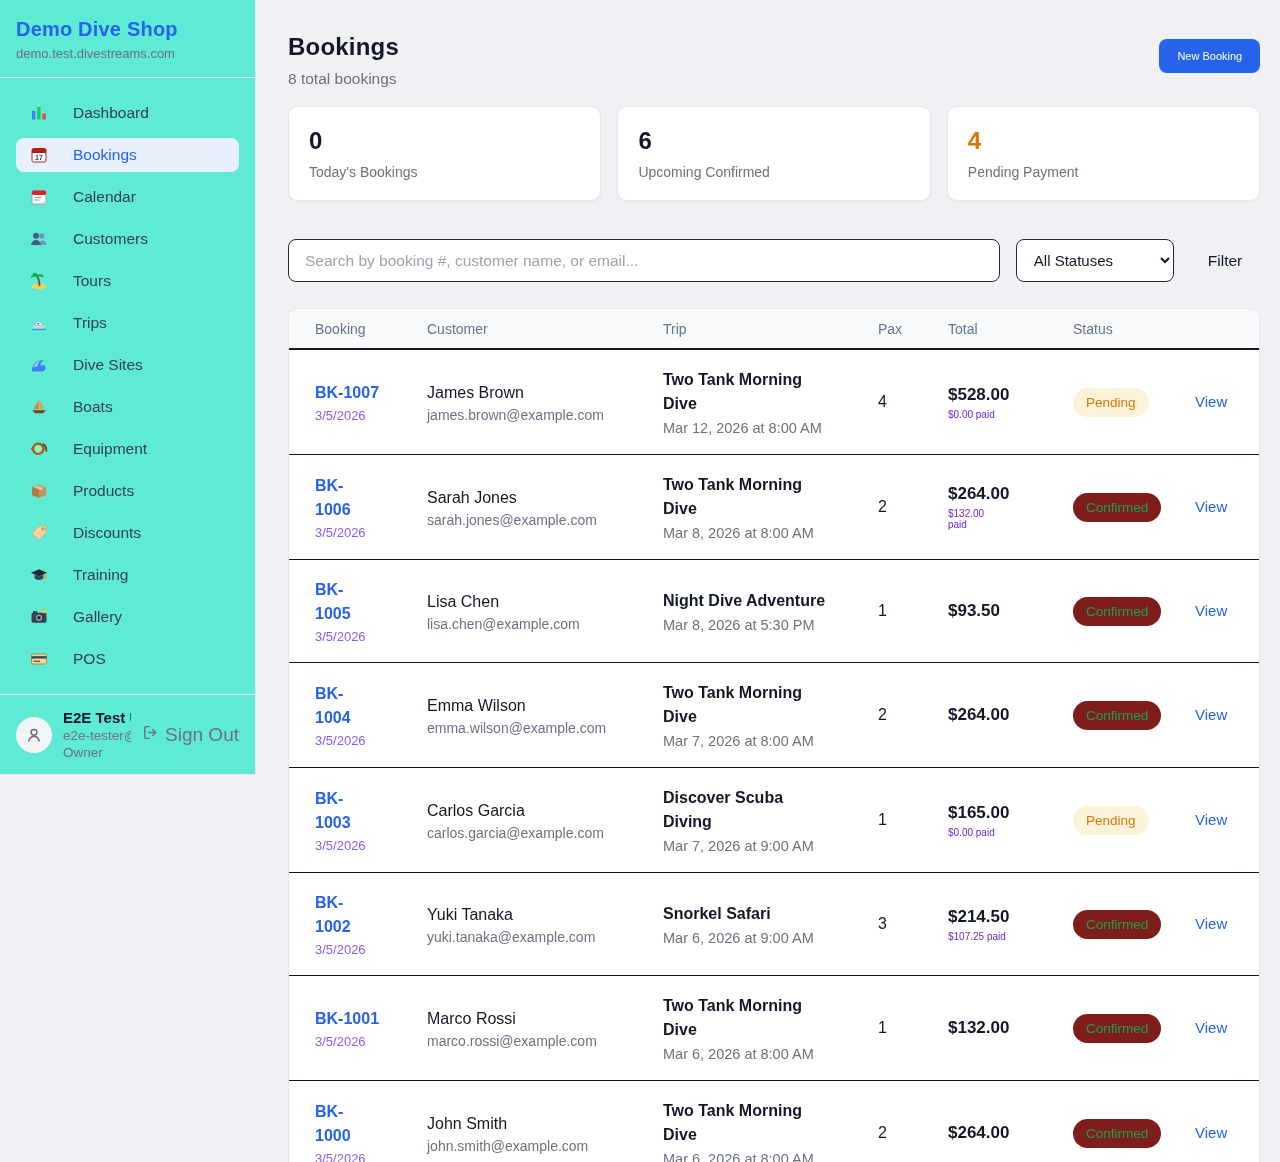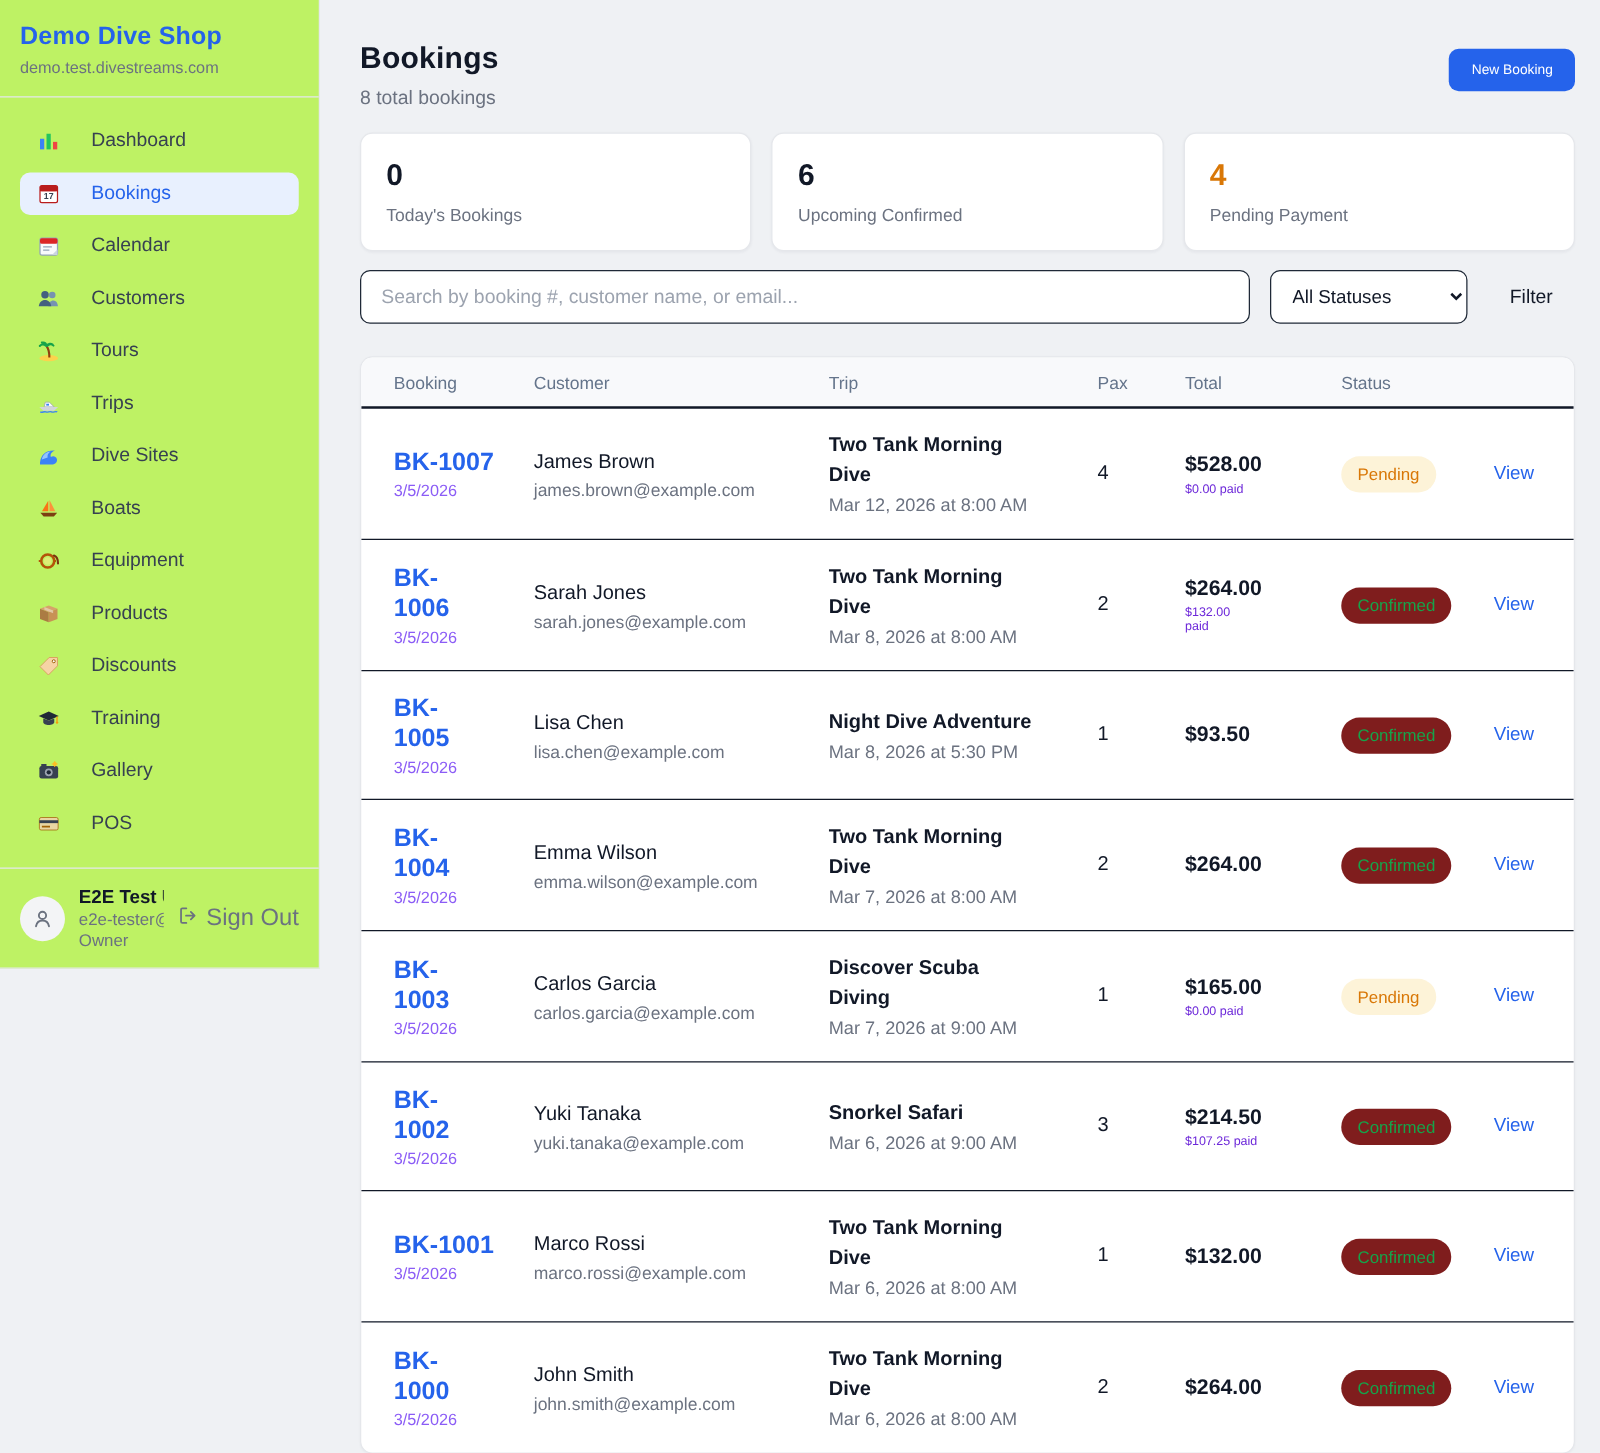--- a/index.html
+++ b/index.html
@@ -1,20 +1,20 @@
 <!DOCTYPE html>
 <html><head>
 <meta charset="utf-8">
 <style>
   * { margin:0; padding:0; box-sizing:border-box; }
   html,body { background:#eff1f4; font-family:"Liberation Sans","DejaVu Sans",sans-serif; color:#111827; }
   .app { display:flex; align-items:flex-start; width:1280px; }
 
   
-  .sidebar { width:256px; flex:0 0 256px; background:#bef264; border-right:1px solid #e5e7eb; border-bottom:1px solid #e5e7eb; }
+  .sidebar { width:256px; flex:0 0 256px; background:#5eead4; border-right:1px solid #e5e7eb; border-bottom:1px solid #e5e7eb; }
   .brand { padding:18px 16px 16px; border-bottom:1px solid #e5e7eb; }
   .brand-name { font-size:20px; font-weight:700; color:#2563eb; letter-spacing:.2px; }
   .brand-domain { font-size:13px; color:#6b7280; margin-top:5px; }
   .nav { list-style:none; padding:18px 16px 10px; }
   .nav-item { display:flex; align-items:center; gap:25px; padding:8px 14px; margin-bottom:8px;
               border-radius:8px; font-size:15.5px; color:#374151; cursor:pointer; }
   .nav-item.active { background:#e8f0fe; color:#2563eb; font-weight:500; }
   .nav-icon { width:18px; height:18px; display:inline-flex; }
   .nav-icon svg { width:18px; height:18px; }
 
@@ -33,38 +33,38 @@
   .page-subtitle { font-size:15.5px; color:#6b7280; margin-top:9px; }
   .btn-primary { background:#2563eb; color:#fff; border:none; border-radius:8px; padding:11px 18px;
                  font-size:11px; font-weight:500; font-family:inherit; cursor:pointer; margin-top:6px; }
 
   .stats { display:grid; grid-template-columns:repeat(3,1fr); gap:16px; margin-top:18px; }
   .stat-card { background:#fff; border:1px solid #e5e7eb; border-radius:10px; padding:20px; box-shadow:0 1px 2px rgba(16,24,40,.04); }
   .stat-value { font-size:24px; font-weight:700; }
   .stat-value.accent { color:#d97706; }
   .stat-label { font-size:14px; color:#6b7280; margin-top:9px; }
 
-  .controls { display:flex; gap:16px; margin-top:15px; }
+  .controls { display:flex; gap:16px; margin-top:38px; }
   .search-input { flex:1; height:43px; border:1px solid #1f2937; border-radius:8px; padding:0 16px;
                   font-size:15.5px; font-family:inherit; color:#111827; background:#fff; }
   .search-input::placeholder { color:#9ca3af; }
   .status-select { height:43px; width:158px; border:1px solid #1f2937; border-radius:8px; padding:0 10px 0 13px;
                    font-size:15px; font-family:inherit; background:#fff; color:#111827; }
   .filter-btn { background:none; border:none; font-family:inherit; font-size:15.5px; font-weight:500; color:#111827; padding:8px 18px; cursor:pointer; }
 
   
   .table-card { background:#fff; border:1px solid #e5e7eb; border-radius:10px; margin-top:26px; overflow:hidden;
                 box-shadow:0 1px 2px rgba(16,24,40,.04); }
   .grid-row { display:grid; grid-template-columns:112px 236px 215px 70px 125px 122px 1fr; padding:0 18px 0 26px; align-items:center; }
   .thead { background:#f8f9fb; border-bottom:2px solid #111827; height:41px; }
   .th { font-size:14px; font-weight:500; color:#64748b; }
   .trow { min-height:100px; border-bottom:1px solid #111827; padding-top:18px; padding-bottom:18px; }
   .trow:last-child { border-bottom:none; }
   .cell { padding-right:14px; }
-  .booking-id { font-size:20px; font-weight:600; color:#2563eb; line-height:24px; white-space:pre-line; cursor:pointer; }
+  .booking-id { font-size:16px; font-weight:600; color:#2563eb; line-height:24px; white-space:pre-line; cursor:pointer; }
   .booking-date { font-size:13px; color:#8b5cf6; margin-top:3px; }
   .cust-name { font-size:16px; color:#111827; line-height:22px; }
   .cust-email { font-size:14px; color:#6b7280; margin-top:3px; }
   .trip-name { font-size:16px; font-weight:600; line-height:24px; white-space:pre-line; }
   .trip-dt { font-size:14.5px; color:#6b7280; margin-top:4px; }
   .pax { font-size:16px; }
   .total { font-size:17px; font-weight:700; }
   .paid { font-size:10px; color:#6d28d9; margin-top:4px; white-space:pre-line; }
   .badge { display:inline-block; font-size:13.5px; font-weight:500; padding:7px 13px; border-radius:999px; }
   .badge.pending { background:#fdf3d8; color:#d97706; }

